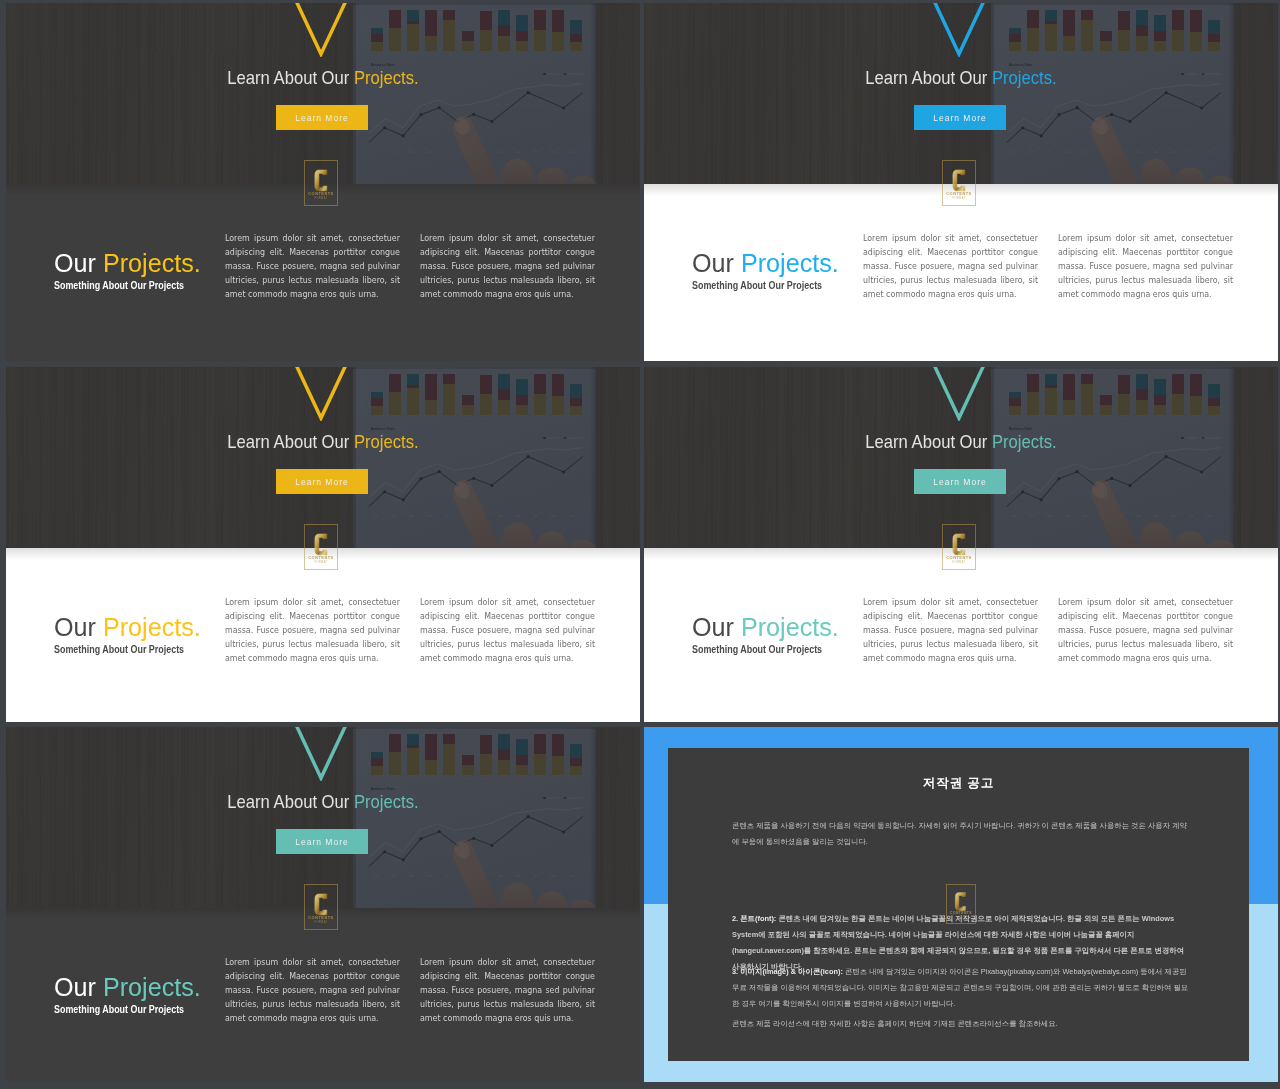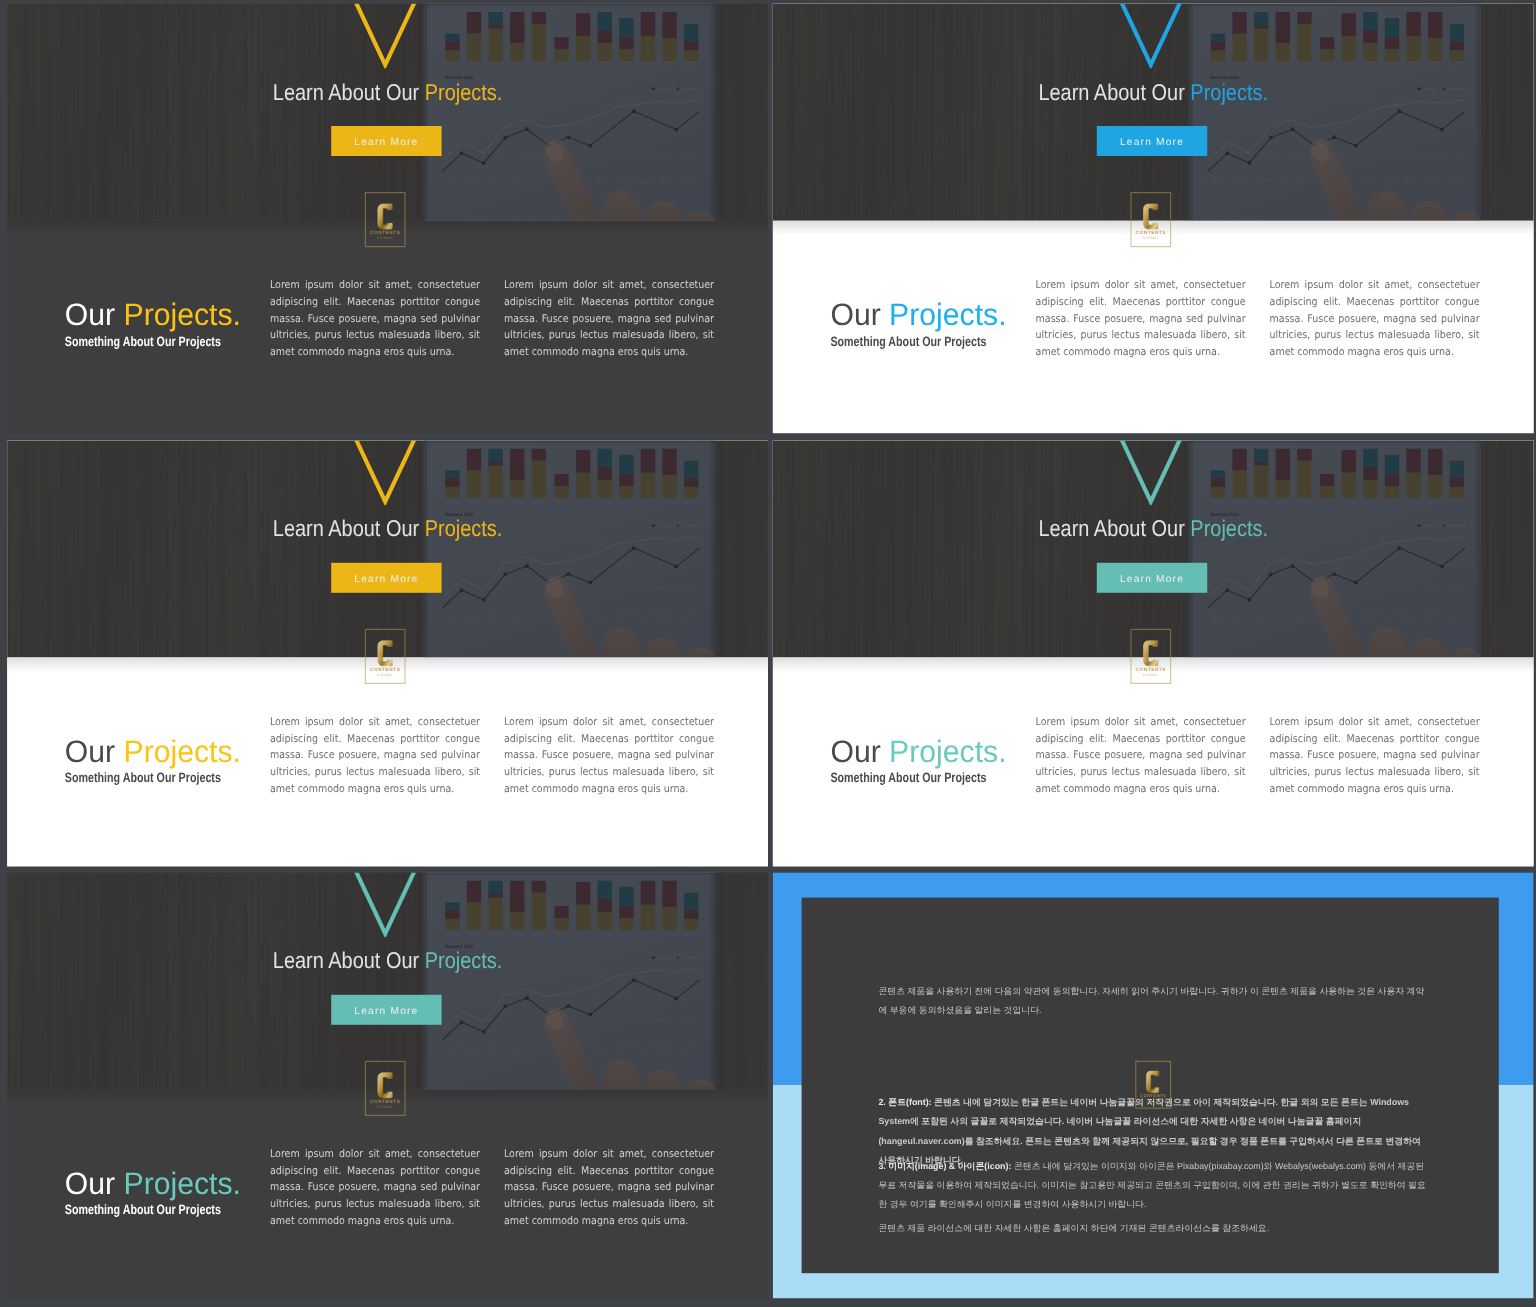--- a/index.html
+++ b/index.html
@@ -1101,20 +1101,21 @@
         </svg>
         <div style="height: 27px;"></div>
         <div class="l1" style="font-size: 3.9px; font-weight: bold; letter-spacing: 0.5px; position: relative;">CONTENTS</div>
         <div class="l2" style="font-size: 2.6px; margin-top: 1.8px; opacity: 0.8; letter-spacing: 0.4px; position: relative;">FORMAT</div>
       </div>
     </div>
     <div class="panel" style="left: 644px; top: 727px; width: 634px; height: 355px;">
       <div style="position: absolute; left: 0px; top: 0px; width: 100%; height: 177px; background: rgb(61, 155, 240);"></div>
       <div style="position: absolute; left: 0px; top: 177px; width: 100%; height: 178px; background: rgb(170, 220, 248);"></div>
       <div class="cinner" style="left: 24px; top: 21px; width: 581px; height: 313px;">
+        <div class="ctitle" style="top: 27px; font-size: 12.6px; letter-spacing: 0.8px;">저작권 공고</div>
         <div class="cpara" style="left: 64px; top: 70px; width: 457px;">콘텐츠 제품을 사용하기 전에 다음의 약관에 동의합니다. 자세히 읽어 주시기 바랍니다. 귀하가 이 콘텐츠 제품을 사용하는 것은 사용자 계약에 부응에 동의하셨음을 알리는 것입니다.</div>
         <div class="cpara" style="left: 64px; top: 163px; width: 457px; font-weight: bold;"><b>2. 폰트(font):</b><span> 콘텐츠 내에 담겨있는 한글 폰트는 네이버 나눔글꼴의 저작권으로 아이 제작되었습니다. 한글 외의 모든 폰트는 Windows System에 포함된 사의 글꼴로 제작되었습니다. 네이버 나눔글꼴 라이선스에 대한 자세한 사항은 네이버 나눔글꼴 홈페이지(hangeul.naver.com)를 참조하세요. 폰트는 콘텐츠와 함께 제공되지 않으므로, 필요할 경우 정품 폰트를 구입하셔서 다른 폰트로 변경하여 사용하시기 바랍니다.</span></div>
         <div class="cpara" style="left: 64px; top: 216px; width: 457px;"><b>3. 이미지(image) &amp; 아이콘(icon):</b><span> 콘텐츠 내에 담겨있는 이미지와 아이콘은 Pixabay(pixabay.com)와 Webalys(webalys.com) 등에서 제공된 무료 저작물을 이용하여 제작되었습니다. 이미지는 참고용만 제공되고 콘텐츠의 구입함이며, 이에 관한 권리는 귀하가 별도로 확인하여 필요한 경우 여기를 확인해주시 이미지를 변경하여 사용하시기 바랍니다.</span></div>
         <div class="cpara" style="left: 64px; top: 268px; width: 457px;">콘텐츠 제품 라이선스에 대한 자세한 사항은 홈페이지 하단에 기재된 콘텐츠라이선스를 참조하세요.</div>
       </div>
       <div class="logo" style="left: 302.38px; top: 157.22px; width: 29.24px; height: 39.56px; opacity: 0.88;">
         <div class="frame"></div>
         <svg viewBox="0 0 34 46" style="position: absolute; left: 0px; top: 0px; width: 100%; height: 100%;">
           <defs>
             <linearGradient id="gld0.86" x1="0" y1="0" x2="1" y2="1">

